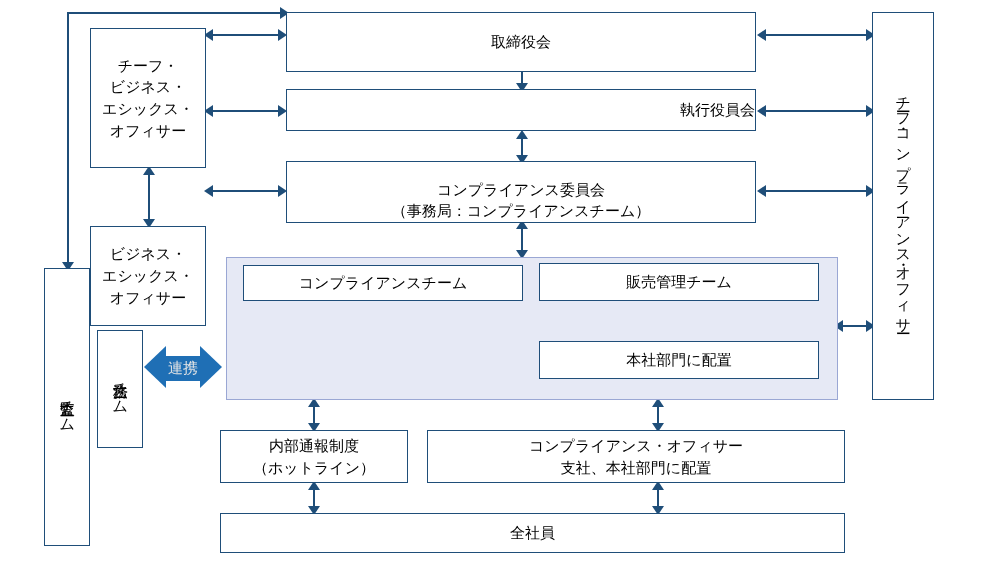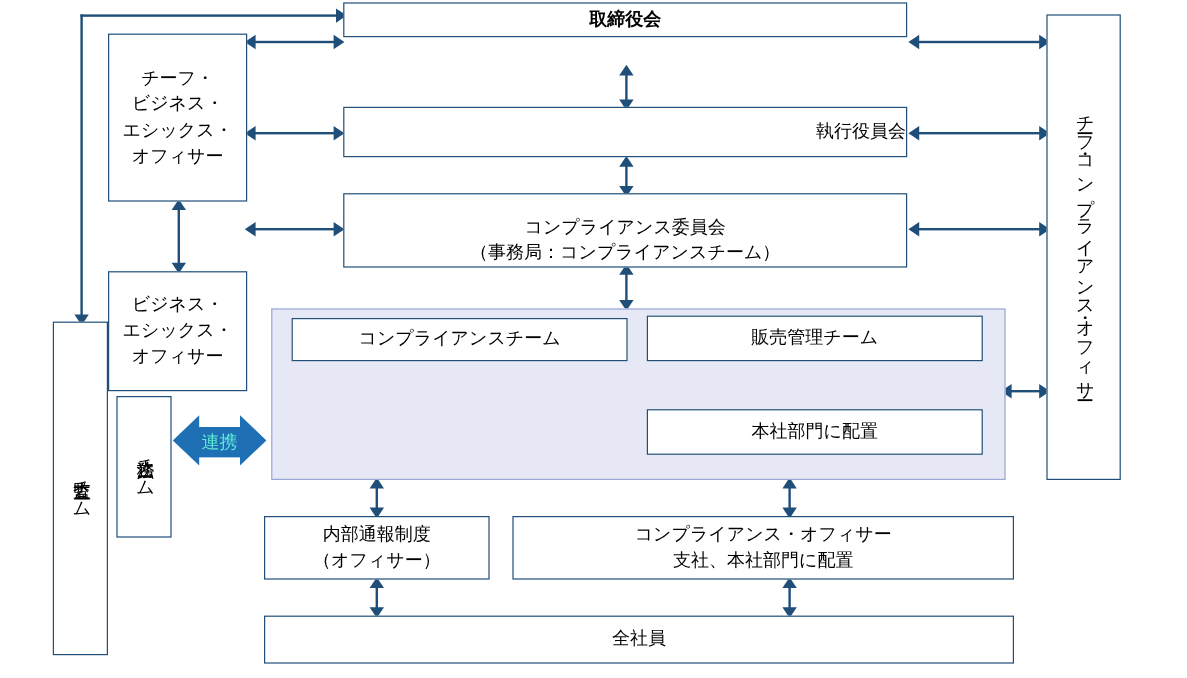--- a/index.html
+++ b/index.html
@@ -38,21 +38,21 @@
   .panel {
     position: absolute;
     box-sizing: border-box;
     border: 1px solid #9aa7d4;
     background: #e6e9f5;
   }
   .renkei {
     position: absolute;
     box-sizing: border-box;
     background: #1f6fb5;
-    color: #5eead4;
+    color: #e5e5e5;
     display: flex;
     align-items: center;
     justify-content: center;
     font-size: 15px;
     border: 1px solid #1f6fb5;
   }
   
   .ln {
     position: absolute;
     background: #1f4e79;
@@ -145,21 +145,21 @@
 エシックス・
 オフィサー</span>
   </div>
 
   <div class="box" style="left:90px; top:226px; width:116px; height:100px;">
     <span>ビジネス・
 エシックス・
 オフィサー</span>
   </div>
 
-  <div class="box" style="left:286px; top:2px; width:470px; height:29px;font-weight:bold;">
+  <div class="box" style="left:286px; top:12px; width:470px; height:60px;">
     <span>取締役会</span>
   </div>
 
   <div class="box" style="left:286px; top:89px; width:470px; height:42px;justify-content:flex-end;">
     <span>執行役員会</span>
   </div>
 
   <div class="box" style="left:286px; top:161px; width:470px; height:62px;align-items:flex-end;">
     <span>コンプライアンス委員会
 （事務局：コンプライアンスチーム）</span>
@@ -193,21 +193,21 @@
     <span>販売管理チーム</span>
   </div>
 
 
   <div class="box" style="left:539px; top:341px; width:280px; height:38px;">
     <span>本社部門に配置</span>
   </div>
 
   <div class="box" style="left:220px; top:430px; width:188px; height:53px;">
     <span>内部通報制度
-（オフィサー）</span>
+（ホットライン）</span>
   </div>
 
   <div class="box" style="left:427px; top:430px; width:418px; height:53px;">
     <span>コンプライアンス・オフィサー
 支社、本社部門に配置</span>
   </div>
 
   <div class="box" style="left:220px; top:513px; width:625px; height:40px;">
     <span>全社員</span>
   </div>

